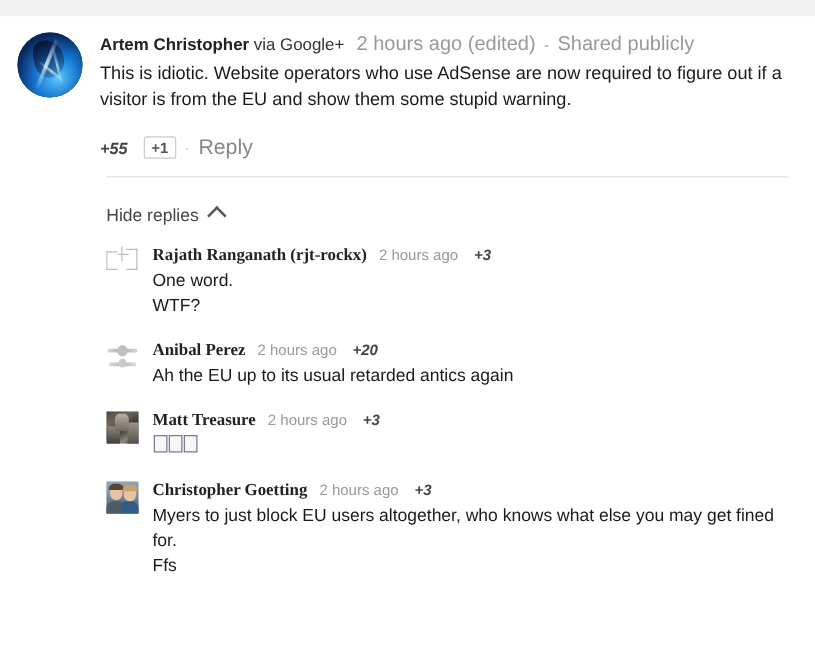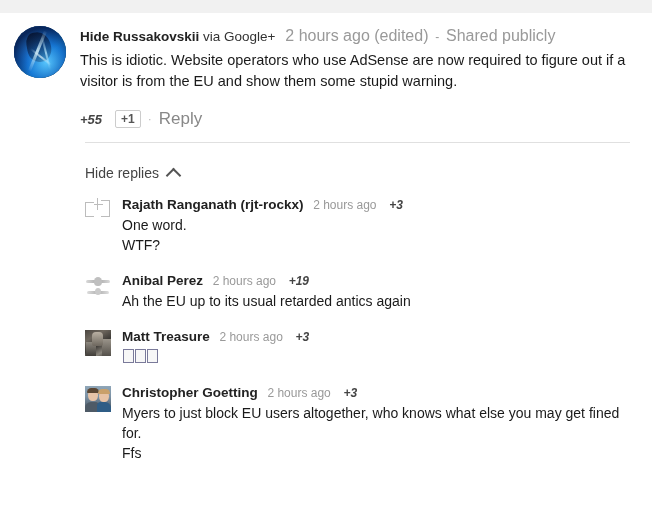--- a/index.html
+++ b/index.html
@@ -168,21 +168,21 @@
   .divider {
     height: 1px;
     background: #e0e0e0;
     margin-left: 85px;
     margin-right: 22px;
   }
 
   
   .hide-replies-row {
     display: flex;
-    align-items: flex-end;
+    align-items: flex-start;
     margin: 22px 0 16px 85px;
     cursor: pointer;
     width: fit-content;
   }
   .hide-replies-label {
     font-size: 14px;
     color: #444444;
     margin-right: 9px;
   }
   .chevron-up {
@@ -222,20 +222,21 @@
     font-size: 13px;
     line-height: 16px;
     color: #222222;
     white-space: nowrap;
     margin-bottom: 2px;
   }
   .reply-author {
     font-weight: bold;
     color: #222222;
     font-size: 13.5px;
+    font-family: Liberation Serif, serif;
   }
   .reply-time {
     color: #999999;
     font-size: 12px;
     margin-left: 6px;
   }
   .reply-plus {
     font-weight: bold;
     font-style: italic;
     font-size: 12px;
@@ -420,21 +421,21 @@
       <div class="bg"></div>
       <div class="dark"></div>
       <div class="streak1"></div>
       <div class="streak2"></div>
       <div class="streak3"></div>
     </div>
 
     <div class="root-body">
 
       <div class="byline">
-        <span class="author">Hide Russakovskii</span>
+        <span class="author">Artem Christopher</span>
         <span class="via">via Google+</span>
         <span class="meta">2 hours ago (edited)</span>
         <span class="meta-sep">-</span>
         <span class="meta" style="margin-left:0">Shared publicly</span>
       </div>
 
       <div class="comment-text">This is idiotic. Website operators who use AdSense are now required to figure out if a visitor is from the EU and show them some stupid warning.</div>
 
       <div class="actions">
         <span class="plus-count">+55</span>
@@ -482,21 +483,21 @@
           <div class="wing w1"></div>
           <div class="c1"></div>
           <div class="wing w2"></div>
           <div class="c2"></div>
         </div>
       </div>
       <div class="reply-body">
         <div class="reply-byline">
           <span class="reply-author">Anibal Perez</span>
           <span class="reply-time">2 hours ago</span>
-          <span class="reply-plus">+19</span>
+          <span class="reply-plus">+20</span>
         </div>
         <div class="reply-text">Ah the EU up to its usual retarded antics again</div>
       </div>
     </div>
 
     <div class="reply">
       <div class="reply-avatar">
         <div class="photo-av">
           <div class="p2"></div>
           <div class="p3"></div>

